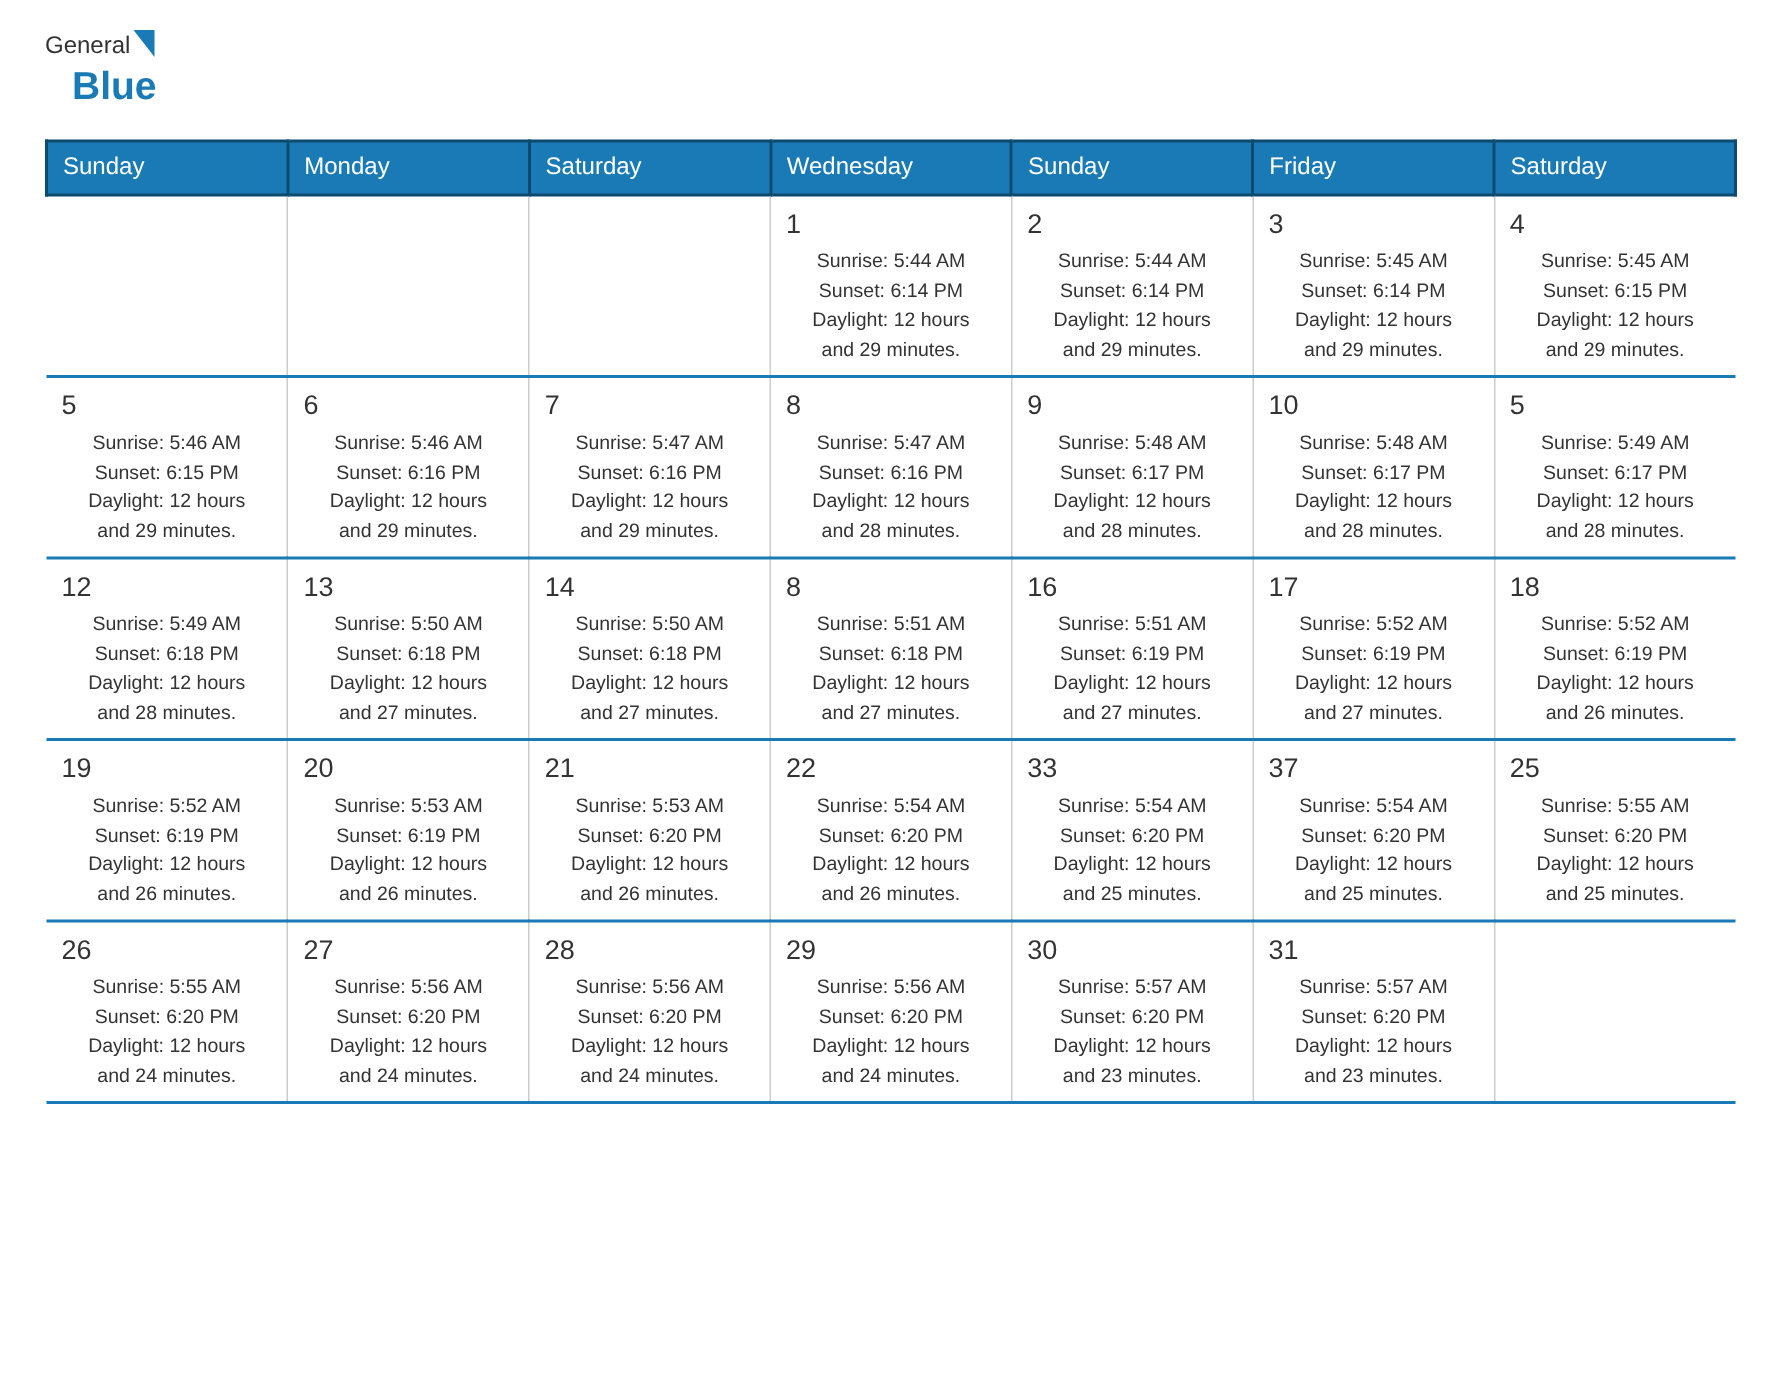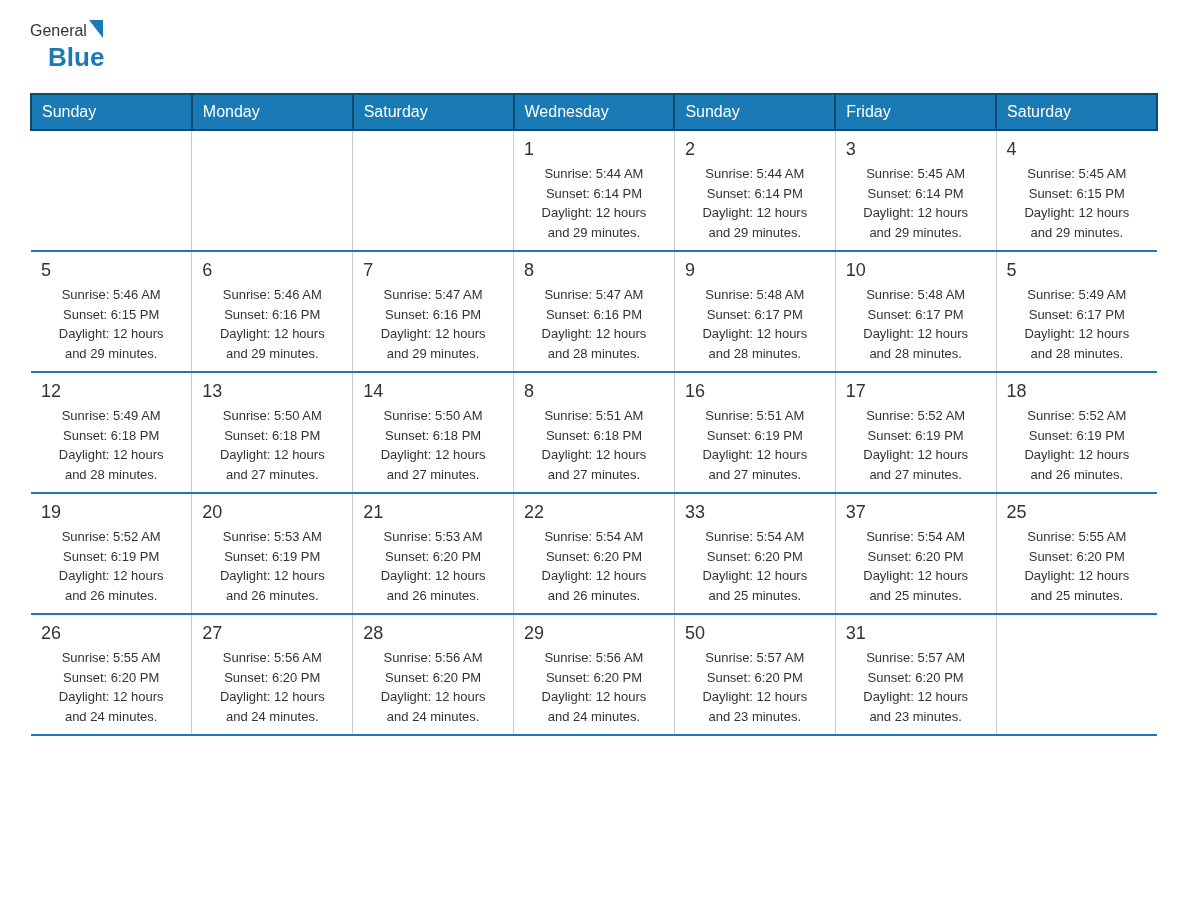--- a/index.html
+++ b/index.html
@@ -334,21 +334,21 @@
 and 24 minutes.</div>
         </td>
         <td>
           <span class="day-number">29</span>
           <div class="day-info" style="white-space: pre-line;">Sunrise: 5:56 AM
 Sunset: 6:20 PM
 Daylight: 12 hours
 and 24 minutes.</div>
         </td>
         <td>
-          <span class="day-number">50</span>
+          <span class="day-number">30</span>
           <div class="day-info" style="white-space: pre-line;">Sunrise: 5:57 AM
 Sunset: 6:20 PM
 Daylight: 12 hours
 and 23 minutes.</div>
         </td>
         <td>
           <span class="day-number">31</span>
           <div class="day-info" style="white-space: pre-line;">Sunrise: 5:57 AM
 Sunset: 6:20 PM
 Daylight: 12 hours

